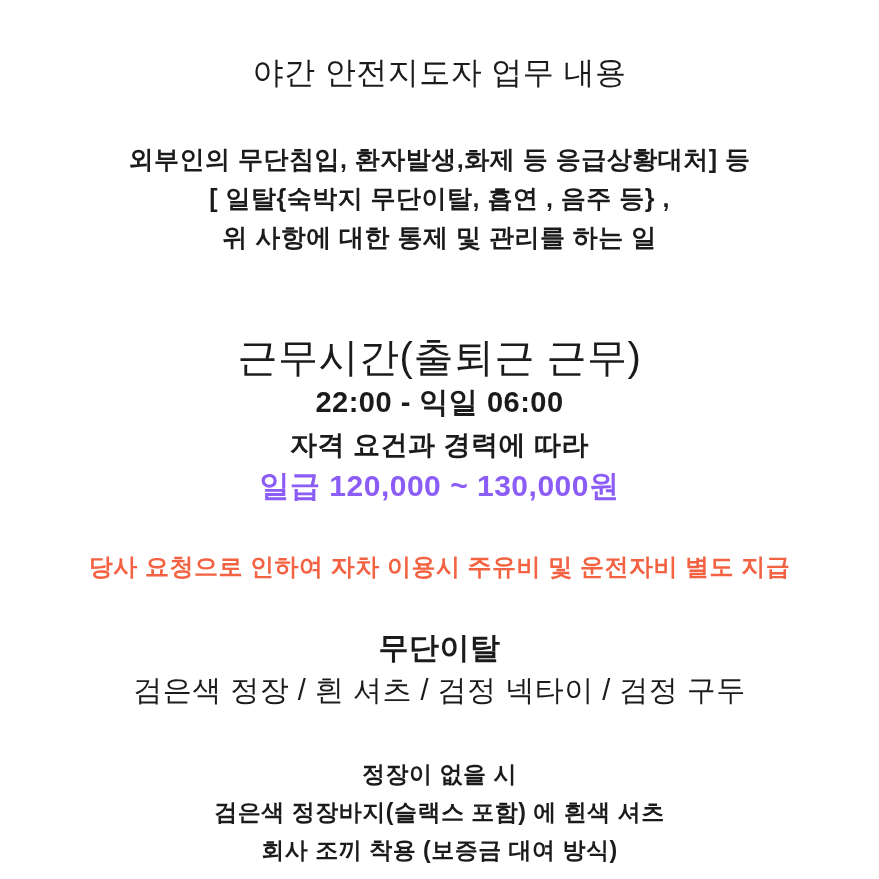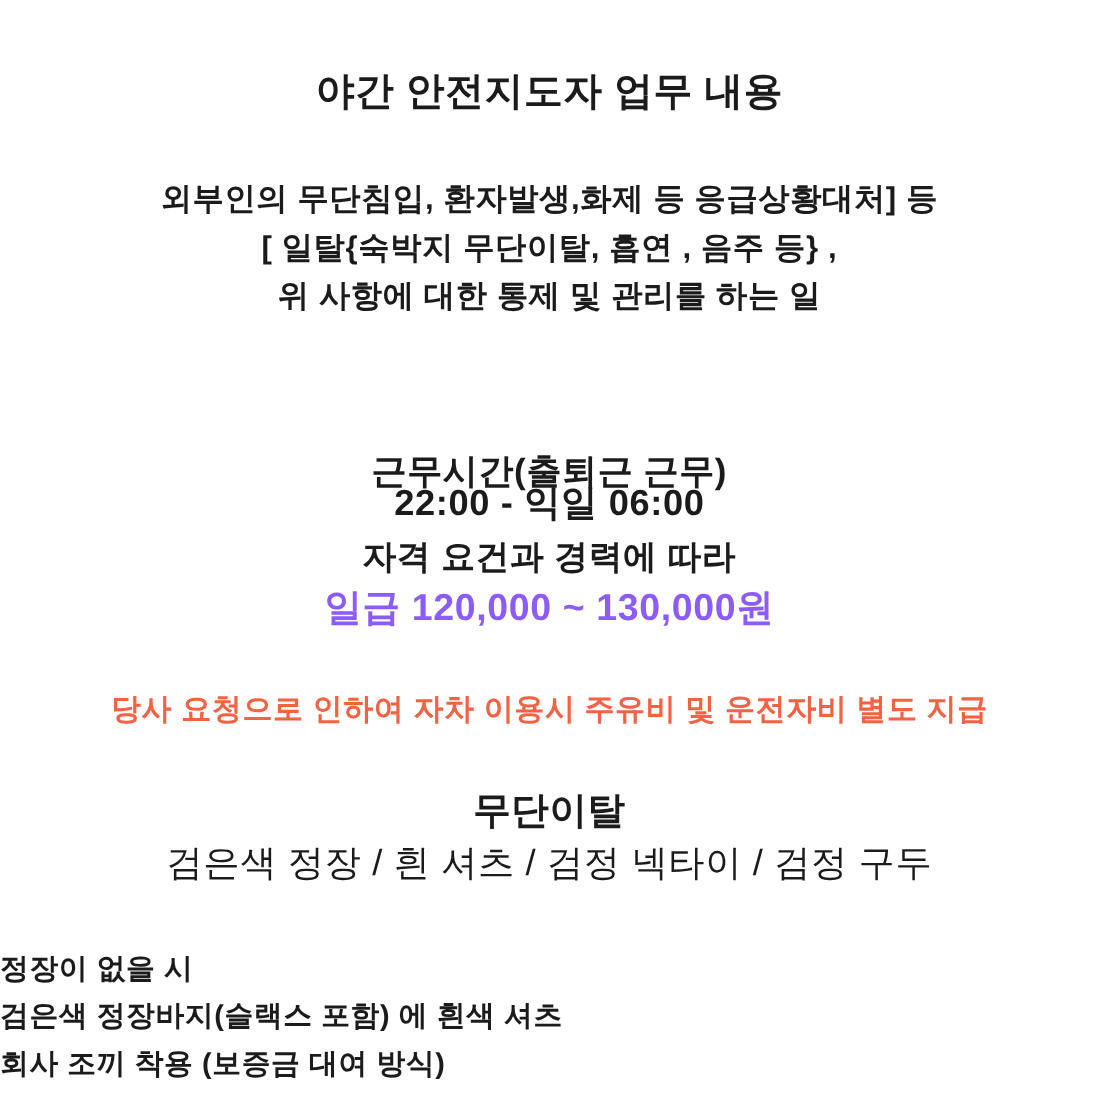--- a/index.html
+++ b/index.html
@@ -20,38 +20,37 @@
     position: absolute;
     left: 0;
     right: 0;
     text-align: center;
     white-space: nowrap;
     letter-spacing: 0.5px;
   }
   .doc-title {
     top: 52px;
     font-size: 31px;
-    font-weight: 700;
+    font-weight: 400;
   }
   .intro-block {
     position: absolute;
     top: 140px;
     left: 0;
     right: 0;
     text-align: center;
     font-size: 25px;
     font-weight: 600;
     line-height: 39px;
     letter-spacing: 0.5px;
   }
   .hours-heading {
     top: 330px;
-    font-size: 28px;
-    font-weight: 700;
-    margin-top: 28px;
+    font-size: 40px;
+    font-weight: 400;
   }
   .hours-time {
     top: 383px;
     font-size: 29px;
     font-weight: 600;
   }
   .hours-condition {
     top: 427px;
     font-size: 27px;
     font-weight: 700;
@@ -76,21 +75,21 @@
   .dress-main {
     top: 671px;
     font-size: 29px;
     font-weight: 400;
   }
   .alt-block {
     position: absolute;
     top: 755px;
     left: 0;
     right: 0;
-    text-align: left;
+    text-align: center;
     font-size: 23px;
     font-weight: 600;
     line-height: 38px;
     letter-spacing: 0.5px;
   }
 </style>
 </head>
 <body>
 
 <div class="page">

